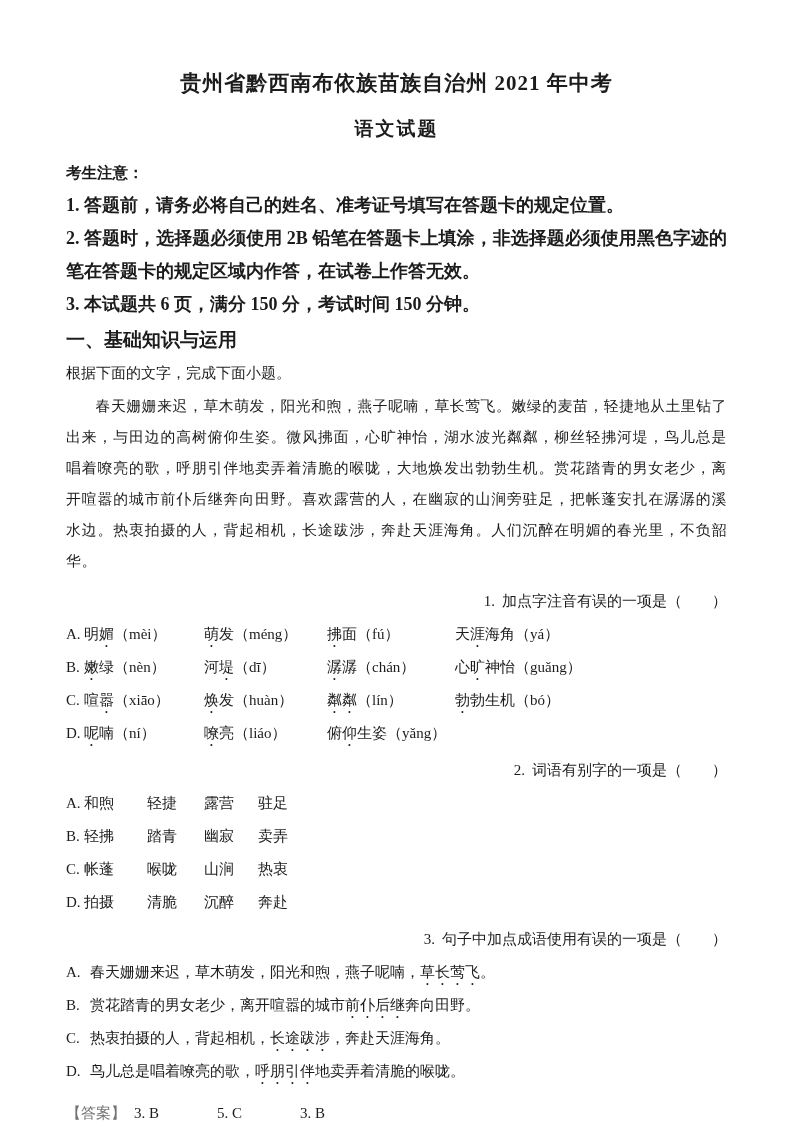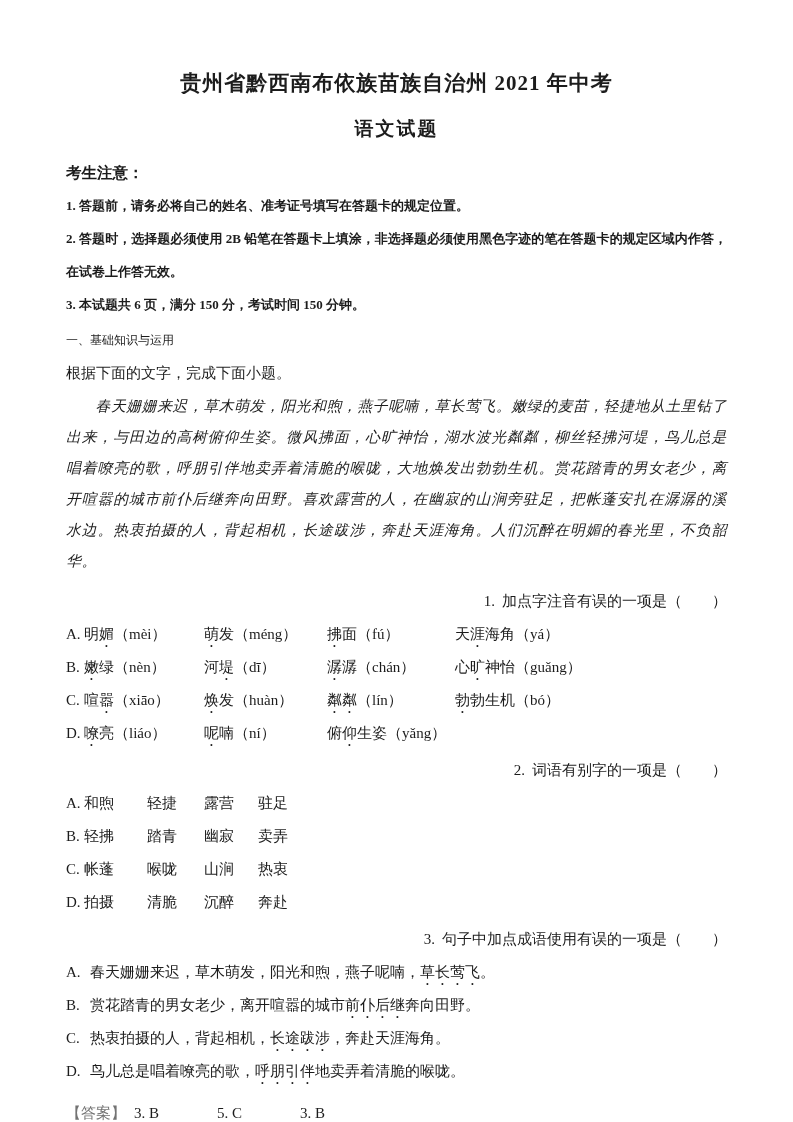--- a/index.html
+++ b/index.html
@@ -5,26 +5,26 @@
   html,body{margin:0;padding:0;background:#ffffff;}
   .page{
     width:793px;height:1122px;box-sizing:border-box;
     padding:56px 66px 8px 66px;background:#ffffff;color:#1c1c1c;
     font-family:"Liberation Serif","DejaVu Serif",serif;
     font-size:15px;position:relative;overflow:hidden;
   }
   .title{font-size:21px;font-weight:bold;text-align:center;margin:12px 0 0 0;letter-spacing:1px;line-height:30px;}
   .subtitle{font-size:19px;font-weight:bold;text-align:center;margin:18px 0 14px 0;letter-spacing:2px;line-height:26px;}
   .notice-head{font-weight:bold;font-size:15.5px;margin:6px 0 0 0;line-height:33px;}
-  .notice-item{font-weight:bold;font-size:13px;margin:0;line-height:33px;text-align:justify;}
-  .section-heading{font-size:12px;font-weight:normal;margin:2px 0 0 0;line-height:34px;}
+  .notice-item{font-weight:bold;font-size:18px;margin:0;line-height:33px;text-align:justify;}
+  .section-heading{font-size:19px;font-weight:bold;margin:2px 0 0 0;line-height:34px;}
   .intro{margin:0;line-height:32px;}
   .passage{
     margin:2px 0 8px 0;line-height:31px;text-indent:2em;text-align:justify;
-    font-style:italic;letter-spacing:0.6px;font-size:14.8px;
+    letter-spacing:0.6px;font-size:14.8px;
   }
   .q-stem{line-height:33px;margin:4px 0 0 0;text-align:right;}
   .q-num{margin-right:7px;}
   .opt-row{display:grid;line-height:33px;}
   .layout-q1{grid-template-columns:18px 120px 123px 128px auto;}
   .layout-q2{grid-template-columns:18px 63px 57px 54px auto;}
   .layout-q3{grid-template-columns:24px auto;}
   .dot{
     -webkit-text-emphasis:filled dot #1c1c1c;
     -webkit-text-emphasis-position:under right;
@@ -72,22 +72,22 @@
         </div>
         <div class="opt-row layout-q1">
           <span>C.</span>
           <span>喧<span class="dot">嚣</span>（xiāo）</span>
           <span><span class="dot">焕</span>发（huàn）</span>
           <span><span class="dot">粼粼</span>（lín）</span>
           <span><span class="dot">勃</span>勃生机（bó）</span>
         </div>
         <div class="opt-row layout-q1">
           <span>D.</span>
+          <span><span class="dot">呢</span>喃（ní）</span>
           <span><span class="dot">嘹</span>亮（liáo）</span>
-          <span><span class="dot">呢</span>喃（ní）</span>
           <span>俯<span class="dot">仰</span>生姿（yǎng）</span>
         </div>
       </div>
       <div>
         <p class="q-stem"><span class="q-num">2.</span>词语有别字的一项是（　　）</p>
         <div class="opt-row layout-q2">
           <span>A.</span>
           <span>和煦</span>
           <span>轻捷</span>
           <span>露营</span>

